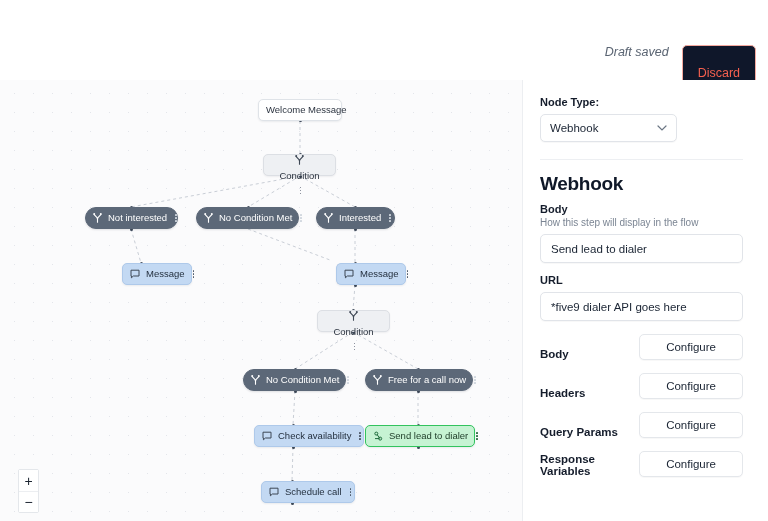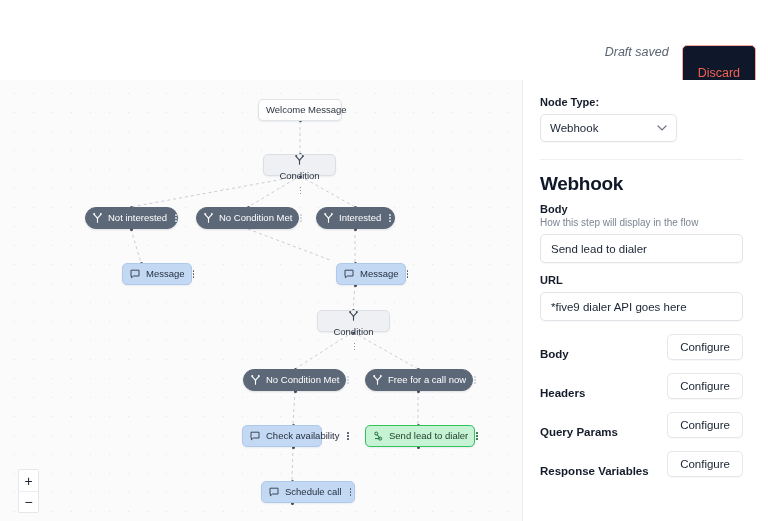--- a/index.html
+++ b/index.html
@@ -152,21 +152,21 @@
   .field-block.tight { margin-bottom: 11px; }
 
   .cfg-row {
     display:flex; align-items:flex-end; justify-content:space-between;
     margin-bottom: 13px;
   }
   .cfg-name { font-size: 11.5px; font-weight: bold; color:#141c2b; }
   .cfg-btn {
     font-size: 11.5px; color:#1a2433; background:#fff;
     border: 1px solid #e4e7eb; border-radius: 5px;
-    padding: 6px 12px; cursor:pointer;
+    padding: 6px 26px; cursor:pointer;
     font-family: "Liberation Sans", sans-serif;
     box-shadow: 0 1px 1px rgba(16,24,40,0.03);
   }
 </style>
 </head>
 <body>
 
 <div id="app">
 
 
@@ -344,21 +344,21 @@
             <circle cx="1.2" cy="1.1" r="1" fill="#ffffff"></circle>
             <circle cx="7.8" cy="1.1" r="1" fill="#ffffff"></circle>
           </svg>
           <span class="label">Free for a call now</span>
           <span class="dots">
             <i></i>
             <i></i>
             <i></i>
           </span>
         </div>
-        <div class="node node-blue" style="left: 226px; top: 345px; width: 80px;">
+        <div class="node node-blue" style="left: 238px; top: 345px; width: 110px;">
           <svg class="ico" width="10" height="10" viewBox="0 0 10 10">
             <path d="M1 1.2 H9 V7 H3.4 L1.4 8.8 V7 H1 Z" stroke="#3d4754" stroke-width="1" fill="none" stroke-linejoin="round"></path>
           </svg>
           <span class="label">Check availability</span>
           <span class="dots">
             <i></i>
             <i></i>
             <i></i>
           </span>
         </div>

